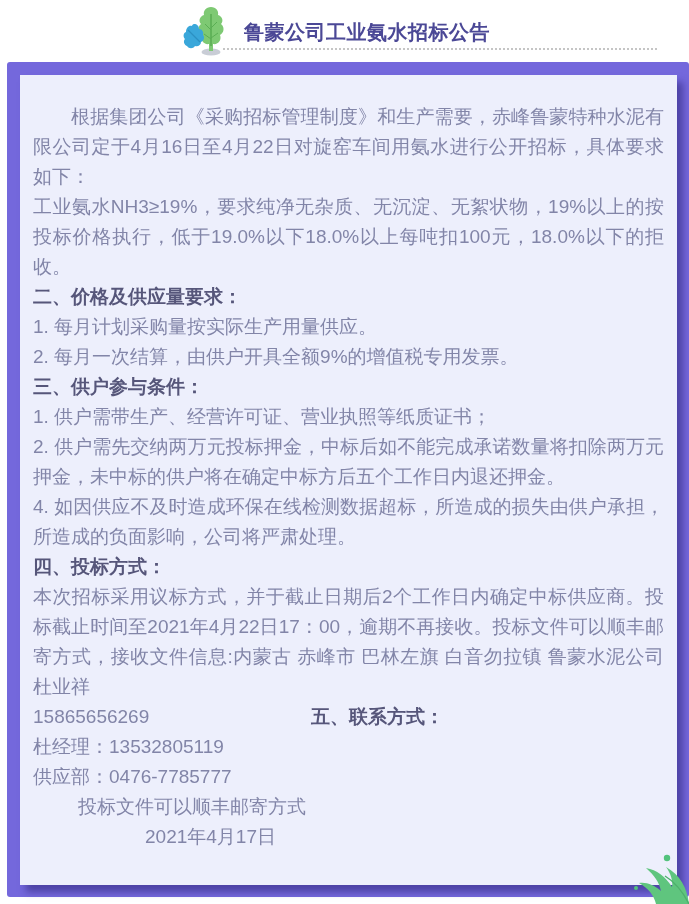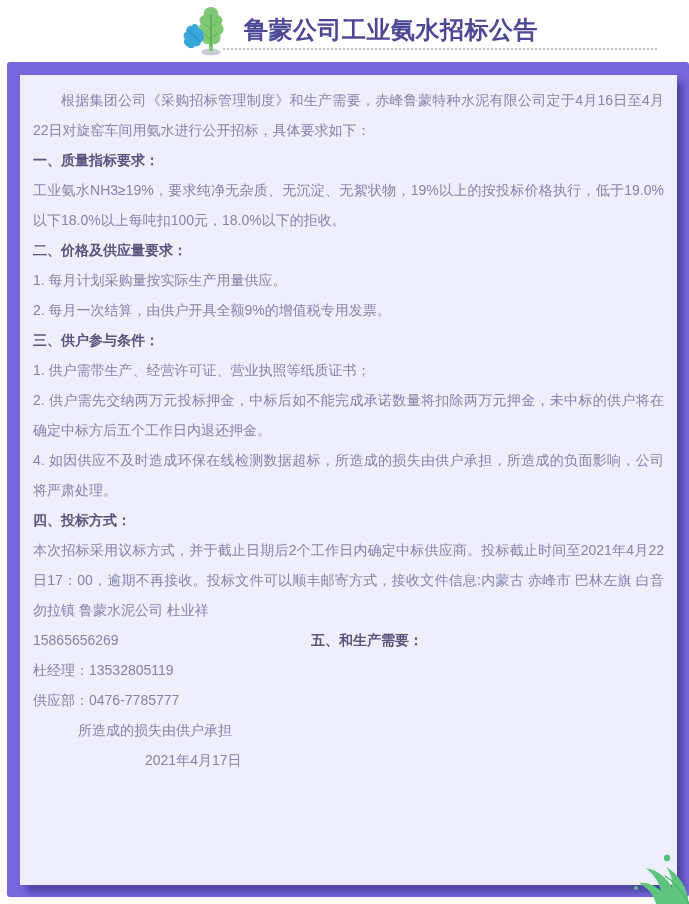--- a/index.html
+++ b/index.html
@@ -15,40 +15,40 @@
   .dotted-line {
     position:absolute; left:223px; top:48px; width:434px; height:0;
     border-top:2px dotted #c5c5c5;
   }
   .header-inner {
     position:absolute; left:183px; top:6px;
     display:flex; align-items:flex-end; gap:15px;
   }
   .logo { width:46px; height:50px; display:block; }
   .title {
-    font-size:24px; font-weight:bold; color:#4b4896;
+    font-size:20px; font-weight:bold; color:#4b4896;
     letter-spacing:0.5px; padding-bottom:10px; white-space:nowrap;
   }
 
   
   .panel {
     position:absolute; left:7px; top:62px; right:0; bottom:7px;
     background:#7468dc; border-radius:3px;
   }
   .sheet {
     position:absolute; left:13px; top:13px; right:12px; bottom:12px;
     background:#edeffc;
     box-shadow:6px 7px 7px rgba(46,36,120,0.55);
   }
 
   
   .content {
     position:absolute; inset:0;
-    padding:10px 13px 0 13px;
-    font-size:14px; line-height:30px; color:#8285a8;
+    padding:27px 13px 0 13px;
+    font-size:19px; line-height:30px; color:#8285a8;
     text-align:justify;
   }
   .content p { margin:0; }
   .h { font-weight:bold; color:#56567a; text-align:left; }
   .intro { text-indent:2em; }
   .phone-row { display:flex; text-align:left; }
   .phone-row .num { width:278px; flex:none; }
   .sig { margin-top:28px; padding-left:45px; text-align:left; }
   .date { padding-left:112px; text-align:left; }
 
@@ -75,44 +75,43 @@
     </div>
   </div>
 
   <div class="panel">
 
     <div class="sheet">
       <div class="content">
 
         <p class="intro">根据集团公司《采购招标管理制度》和生产需要，赤峰鲁蒙特种水泥有限公司定于4月16日至4月22日对旋窑车间用氨水进行公开招标，具体要求如下：</p>
 
-        <p class="h">一、质量指标要求：</p>
         <p>工业氨水NH3≥19%，要求纯净无杂质、无沉淀、无絮状物，19%以上的按投标价格执行，低于19.0%以下18.0%以上每吨扣100元，18.0%以下的拒收。</p>
 
         <p class="h">二、价格及供应量要求：</p>
         <p>1. 每月计划采购量按实际生产用量供应。</p>
         <p>2. 每月一次结算，由供户开具全额9%的增值税专用发票。</p>
 
         <p class="h">三、供户参与条件：</p>
         <p>1. 供户需带生产、经营许可证、营业执照等纸质证书；</p>
         <p>2. 供户需先交纳两万元投标押金，中标后如不能完成承诺数量将扣除两万元押金，未中标的供户将在确定中标方后五个工作日内退还押金。</p>
         <p>4. 如因供应不及时造成环保在线检测数据超标，所造成的损失由供户承担，所造成的负面影响，公司将严肃处理。</p>
 
         <p class="h">四、投标方式：</p>
         <p>本次招标采用议标方式，并于截止日期后2个工作日内确定中标供应商。投标截止时间至2021年4月22日17：00，逾期不再接收。投标文件可以顺丰邮寄方式，接收文件信息:内蒙古 赤峰市 巴林左旗 白音勿拉镇 鲁蒙水泥公司 杜业祥</p>
 
         <div class="phone-row">
           <span class="num">15865656269</span>
-          <span class="h">五、和生产需要：</span>
+          <span class="h">五、联系方式：</span>
         </div>
 
         <p>杜经理：13532805119</p>
         <p>供应部：0476-7785777</p>
 
-        <p class="sig">所造成的损失由供户承担</p>
+        <p class="sig">投标文件可以顺丰邮寄方式</p>
         <p class="date">2021年4月17日</p>
 
       </div>
     </div>
   </div>
 
   <svg class="corner-leaf" viewBox="0 0 62 50" aria-hidden="true">
     <circle cx="40" cy="4" r="3.2" fill="#52c27c"></circle>
     <circle cx="9" cy="34" r="2" fill="#52c27c"></circle>
     <path d="M62 50 C60 33 53 21 39 13 C44 20 46 27 45 33 C38 22 30 16 19 14 C27 21 32 28 34 37 C27 31 20 28 12 29 C21 34 27 41 29 50 Z" fill="#5fc57e"></path>

